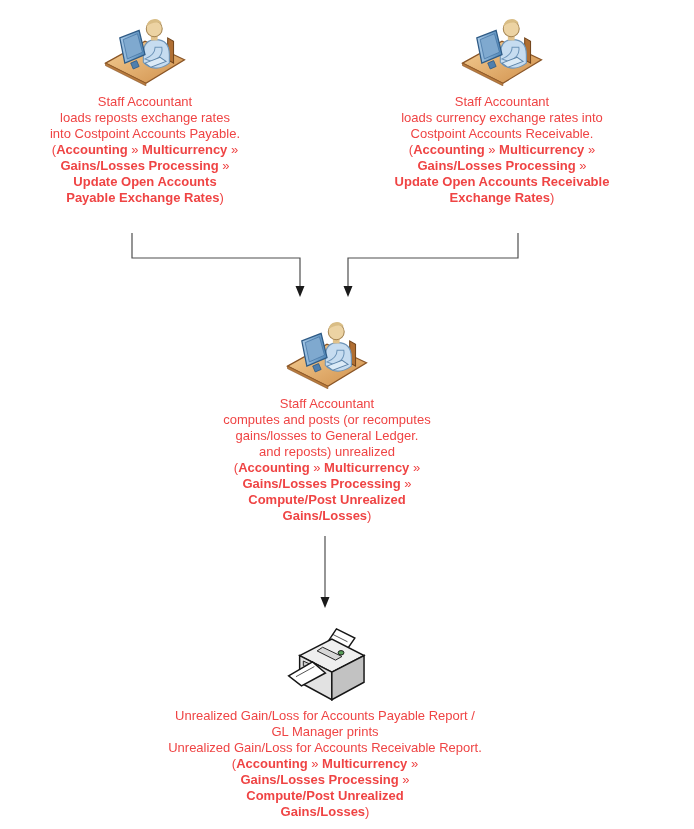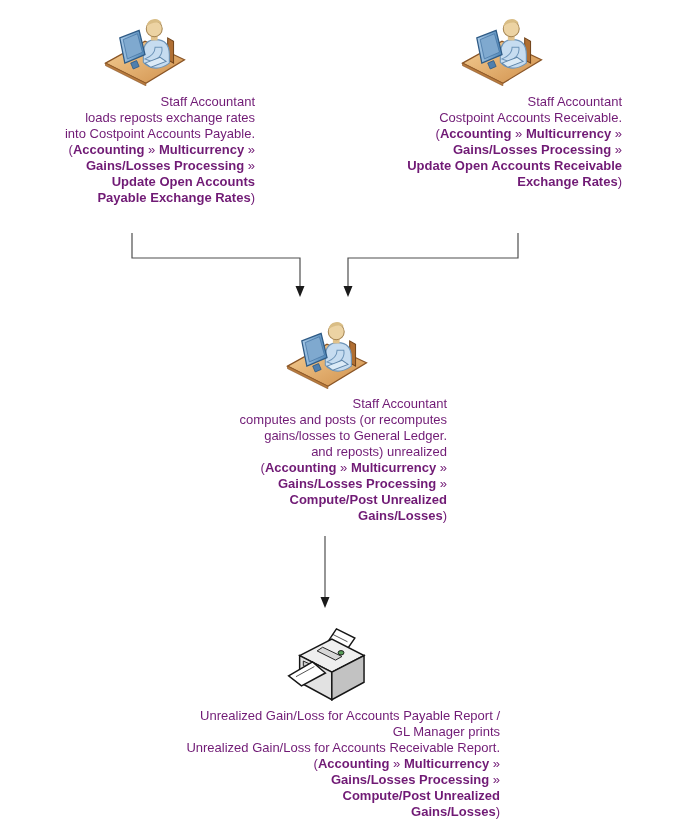--- a/index.html
+++ b/index.html
@@ -3,21 +3,21 @@
 <meta charset="utf-8">
 <style>
   html,body{margin:0;padding:0;background:#ffffff;}
   .canvas{
     position:relative;width:694px;height:829px;background:#ffffff;overflow:hidden;
     font-family:"Liberation Sans", sans-serif;
   }
   .connectors{position:absolute;left:0;top:0;width:694px;height:829px;pointer-events:none;}
   .icon{position:absolute;}
   .textblock{
-    position:absolute;text-align:right;color:#701a75;
+    position:absolute;text-align:center;color:#ef4444;
     font-size:13px;line-height:16px;letter-spacing:0px;
   }
   .textblock .line{white-space:nowrap;}
   .textblock .b{font-weight:bold;}
 </style>
 </head>
 <body>
 
 <div class="canvas">
 
@@ -83,20 +83,21 @@
       <path d="M52,13 a9.5,9.5 0 0 1 18,-3 q-9,-4 -18,3" fill="#d9bd85"></path>
       <path d="M70,38 q2,12 -12,17 l-8,-3 q12,-5 12,-14 z" fill="#c6dcf0" stroke="#6d94b8" stroke-width="1.2"></path>
       <polygon points="50,57 68,50 75,55 57,62" fill="#dcebf7" stroke="#5d84a8" stroke-width="1.2"></polygon>
       <polygon points="20,27 43,18 50,47 26,57" fill="url(#g-mon)" stroke="#2e5a85" stroke-width="1.5"></polygon>
       <polygon points="24,29 41,22 47,44 29,52" fill="#7fa9cf" stroke="#3f6f9e" stroke-width="0.8"></polygon>
       <polygon points="33,57 40,54 43,61 36,64" fill="#4f7fae" stroke="#2e5a85" stroke-width="1"></polygon>
     </svg>
   </div>
   <div class="textblock" style="left:382px;top:94px;width:240px;">
       <div class="line"><span>Staff Accountant</span></div>
+      <div class="line"><span>loads currency exchange rates into</span></div>
       <div class="line"><span>Costpoint Accounts Receivable.</span></div>
       <div class="line"><span>(</span><span class="b">Accounting</span><span> » </span><span class="b">Multicurrency</span><span> »</span></div>
       <div class="line"><span class="b">Gains/Losses Processing</span><span> »</span></div>
       <div class="line"><span class="b">Update Open Accounts Receivable</span></div>
       <div class="line"><span class="b">Exchange Rates</span><span>)</span></div>
     </div>
 
   <div class="icon" style="left:285px;top:318px;">
     <svg viewBox="0 0 100 84" width="84" height="71">
       <polygon points="3,57 50,31 97,53 51,81" fill="url(#g-desk)" stroke="#8a5526" stroke-width="1.5"></polygon>

